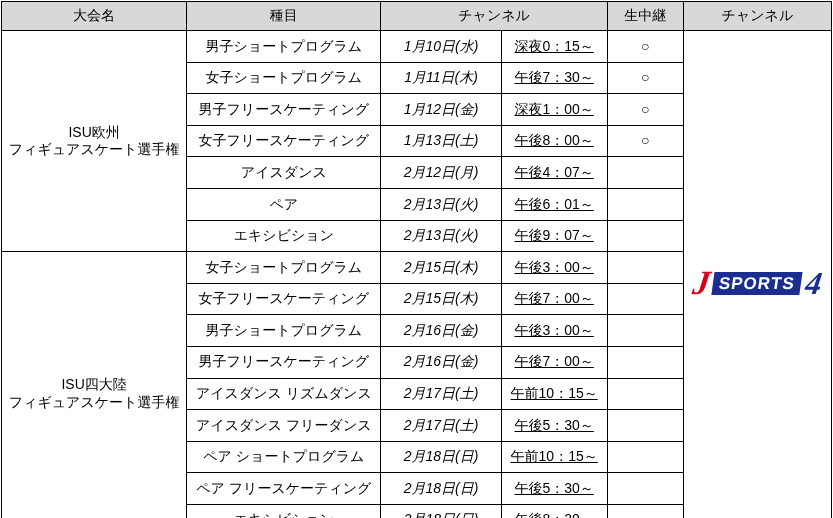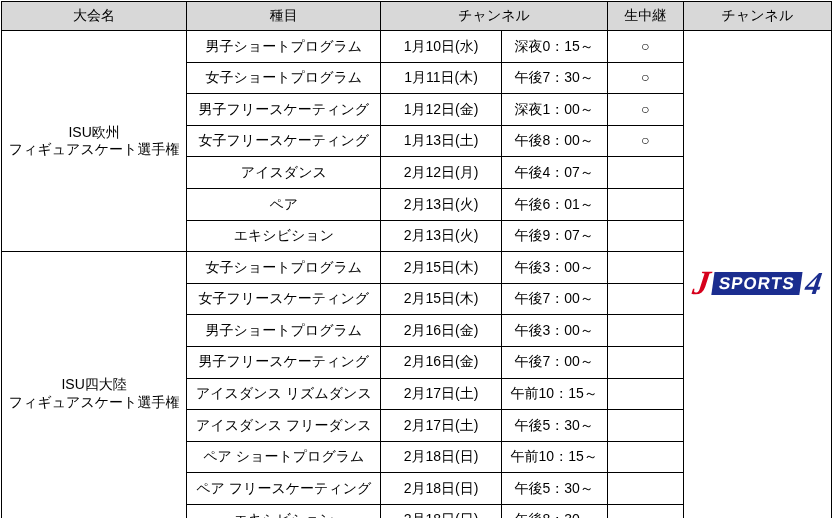--- a/index.html
+++ b/index.html
@@ -49,23 +49,25 @@
   }
   td.event-name .ln {
     display: block;
   }
   td.discipline {
     font-size: 14px;
     padding: 0 6px;
   }
   td.date {
     font-size: 14px;
+    font-style: italic;
   }
   td.time {
     font-size: 14px;
+    text-decoration: underline;
   }
   td.live {
     font-size: 14px;
   }
   tbody tr {
     height: 31.6px;
   }
   
   td.channel-cell {
     background: #ffffff;

